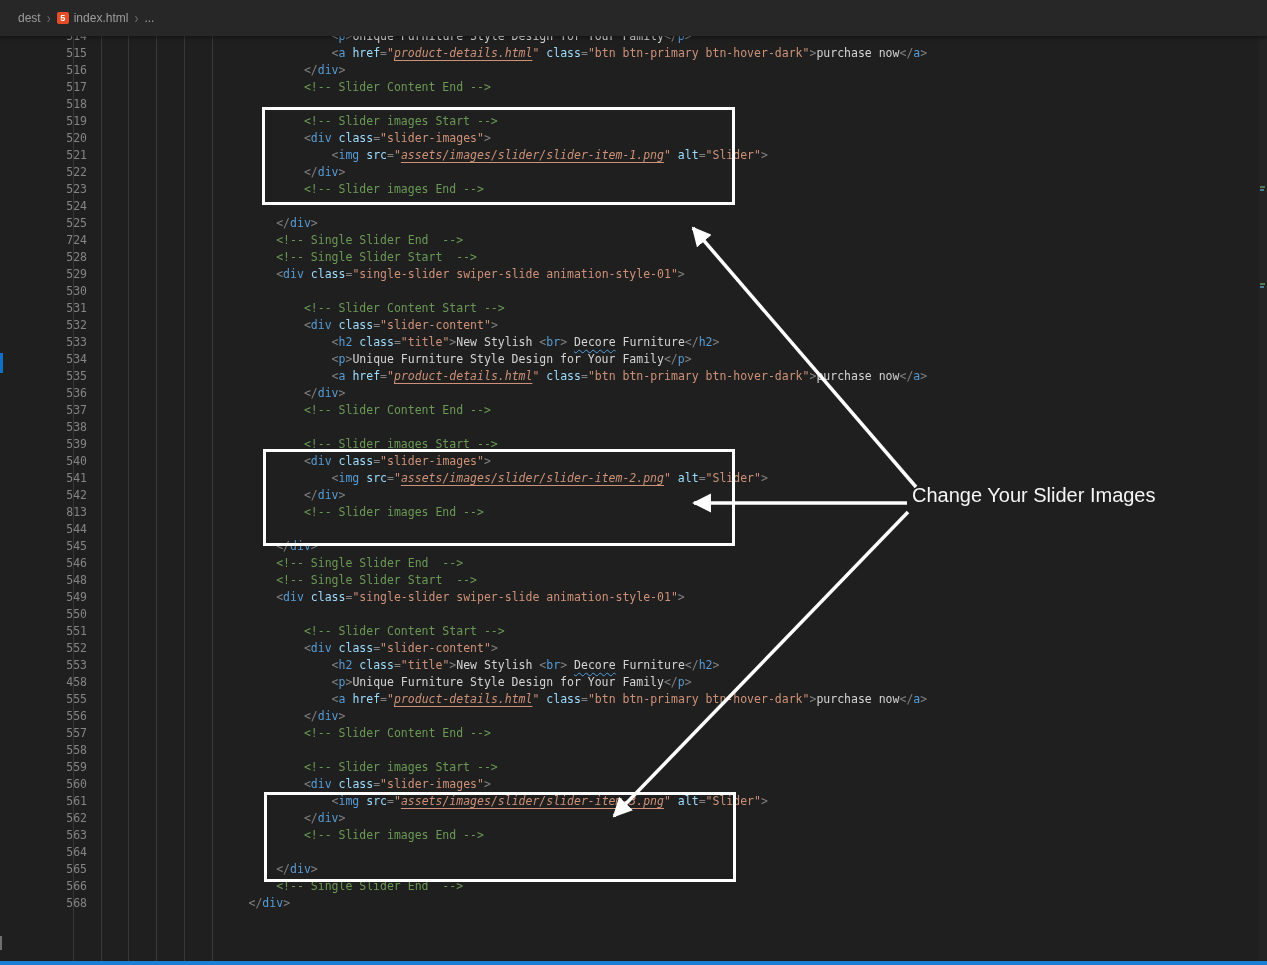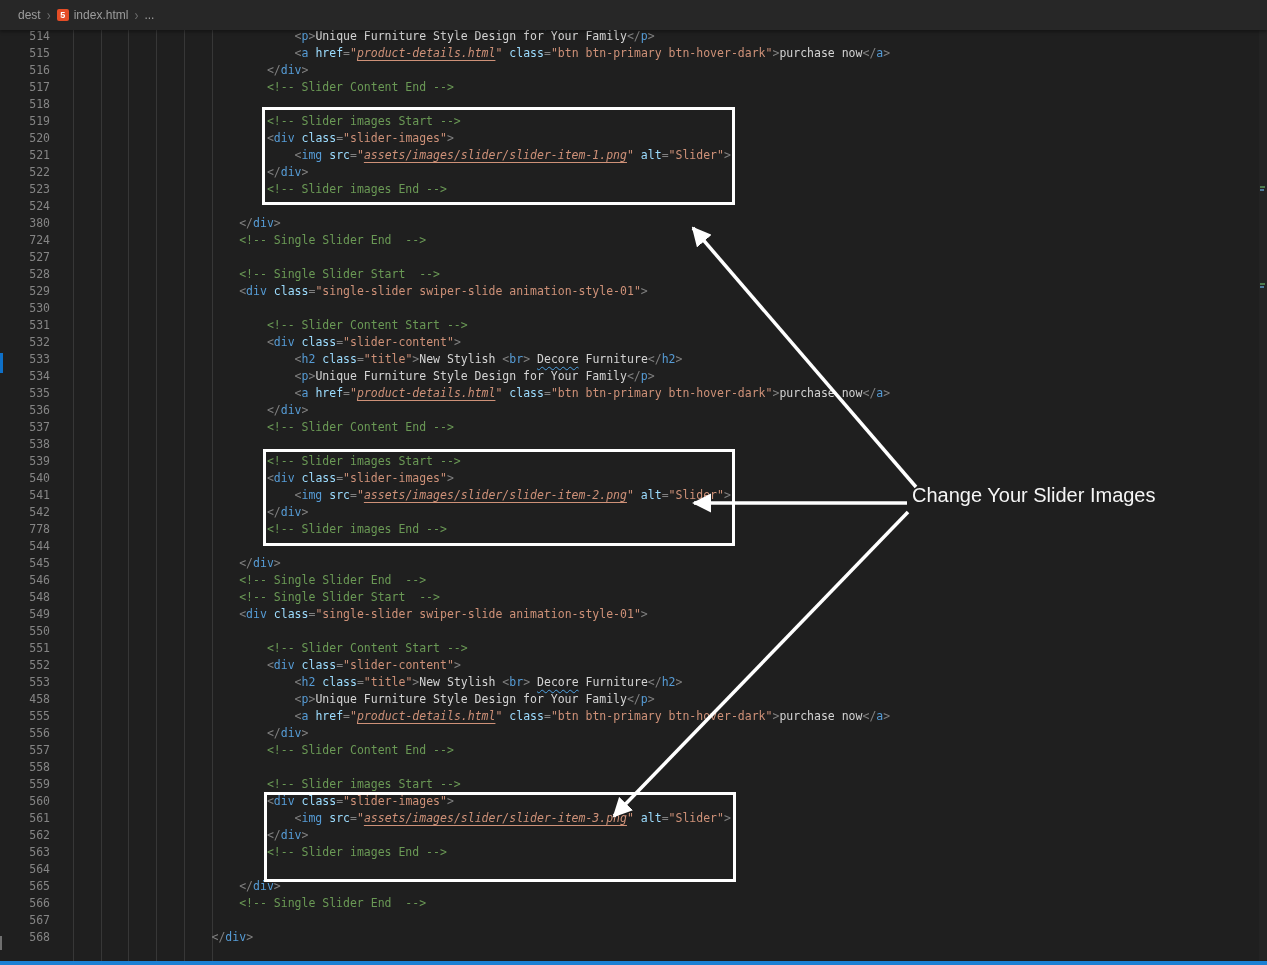--- a/index.html
+++ b/index.html
@@ -5,42 +5,42 @@
   html,body{margin:0;padding:0;background:#111;}
   #screen{
     position:relative;
     width:1267px;height:965px;
     background:var(--background,#1f1f1f);
     overflow:hidden;
     font-family:"DejaVu Sans Mono","Liberation Mono",monospace;
   }
   
   .breadcrumb{
-    position:absolute;top:0;left:0;right:0;height:30px;
+    position:absolute;top:0;left:0;right:0;height:36px;
     background:#272727;
     display:flex;align-items:center;
     padding-left:18px;
     font-family:"Liberation Sans",sans-serif;
     font-size:12px;color:#9d9d9d;
     z-index:30;
     box-shadow:0 2px 3px rgba(0,0,0,.35);
   }
   .crumb{display:inline-flex;align-items:center;height:22px;line-height:22px;}
   .crumb-sep{color:#6e6e6e;margin:0 6px;font-size:12px;transform:scaleY(1.2);}
   .html-icon{
     width:12px;height:12px;border-radius:2px;
     background:#e44d26;color:#fff;
     font-size:9px;font-weight:bold;line-height:12px;text-align:center;
     margin-right:5px;display:inline-block;
   }
   
   .editor{position:absolute;left:0;right:0;top:22px;bottom:0;overflow:hidden;}
   .indent-guide{position:absolute;top:0;bottom:0;width:1px;background:#373737;z-index:1;}
   .code{position:relative;margin-top:-11px;z-index:2;}
-  .row{display:flex;height:17px;line-height:17px;font-size:11.5px;white-space:pre;}
+  .row{display:flex;height:17px;line-height:17px;font-size:11.5px;white-space:pre;padding-left:37px;}
   .gutter-num{
     width:50px;flex:0 0 50px;text-align:right;
     color:var(--line_number,#858585);user-select:none;
   }
   .content{padding-left:23px;}
   .tk-p{color:var(--punctuation,#808080);}
   .tk-t{color:var(--tag,#569cd6);}
   .tk-a{color:var(--attribute,#9cdcfe);text-align:center;}
   .tk-s{color:var(--string,#ce9178);}
   .tk-l{color:var(--string,#ce9178);text-decoration:underline;text-underline-offset:3px;font-style:italic;}
@@ -84,39 +84,38 @@
         <div class="row"><div class="gutter-num">515</div><div class="content"><span class="tk-x">                                </span><span class="tk-p">&lt;</span><span class="tk-t">a</span><span class="tk-x"> </span><span class="tk-a">href</span><span class="tk-p">=</span><span class="tk-s">"</span><span class="tk-l">product-details.html</span><span class="tk-s">"</span><span class="tk-x"> </span><span class="tk-a">class</span><span class="tk-p">=</span><span class="tk-s">"btn btn-primary btn-hover-dark"</span><span class="tk-p">&gt;</span><span class="tk-x">purchase now</span><span class="tk-p">&lt;/</span><span class="tk-t">a</span><span class="tk-p">&gt;</span></div></div>
         <div class="row"><div class="gutter-num">516</div><div class="content"><span class="tk-x">                            </span><span class="tk-p">&lt;/</span><span class="tk-t">div</span><span class="tk-p">&gt;</span></div></div>
         <div class="row"><div class="gutter-num">517</div><div class="content"><span class="tk-x">                            </span><span class="tk-c">&lt;!-- Slider Content End --&gt;</span></div></div>
         <div class="row"><div class="gutter-num">518</div><div class="content"></div></div>
         <div class="row"><div class="gutter-num">519</div><div class="content"><span class="tk-x">                            </span><span class="tk-c">&lt;!-- Slider images Start --&gt;</span></div></div>
         <div class="row"><div class="gutter-num">520</div><div class="content"><span class="tk-x">                            </span><span class="tk-p">&lt;</span><span class="tk-t">div</span><span class="tk-x"> </span><span class="tk-a">class</span><span class="tk-p">=</span><span class="tk-s">"slider-images"</span><span class="tk-p">&gt;</span></div></div>
         <div class="row"><div class="gutter-num">521</div><div class="content"><span class="tk-x">                                </span><span class="tk-p">&lt;</span><span class="tk-t">img</span><span class="tk-x"> </span><span class="tk-a">src</span><span class="tk-p">=</span><span class="tk-s">"</span><span class="tk-l">assets/images/slider/slider-item-1.png</span><span class="tk-s">"</span><span class="tk-x"> </span><span class="tk-a">alt</span><span class="tk-p">=</span><span class="tk-s">"Slider"</span><span class="tk-p">&gt;</span></div></div>
         <div class="row"><div class="gutter-num">522</div><div class="content"><span class="tk-x">                            </span><span class="tk-p">&lt;/</span><span class="tk-t">div</span><span class="tk-p">&gt;</span></div></div>
         <div class="row"><div class="gutter-num">523</div><div class="content"><span class="tk-x">                            </span><span class="tk-c">&lt;!-- Slider images End --&gt;</span></div></div>
         <div class="row"><div class="gutter-num">524</div><div class="content"></div></div>
-        <div class="row"><div class="gutter-num">380</div><div class="content"><span class="tk-x">                        </span><span class="tk-p">&lt;/</span><span class="tk-t">div</span><span class="tk-p">&gt;</span></div></div>
+        <div class="row"><div class="gutter-num">525</div><div class="content"><span class="tk-x">                        </span><span class="tk-p">&lt;/</span><span class="tk-t">div</span><span class="tk-p">&gt;</span></div></div>
         <div class="row"><div class="gutter-num">724</div><div class="content"><span class="tk-x">                        </span><span class="tk-c">&lt;!-- Single Slider End  --&gt;</span></div></div>
-        <div class="row"><div class="gutter-num">527</div><div class="content"></div></div>
         <div class="row"><div class="gutter-num">528</div><div class="content"><span class="tk-x">                        </span><span class="tk-c">&lt;!-- Single Slider Start  --&gt;</span></div></div>
         <div class="row"><div class="gutter-num">529</div><div class="content"><span class="tk-x">                        </span><span class="tk-p">&lt;</span><span class="tk-t">div</span><span class="tk-x"> </span><span class="tk-a">class</span><span class="tk-p">=</span><span class="tk-s">"single-slider swiper-slide animation-style-01"</span><span class="tk-p">&gt;</span></div></div>
         <div class="row"><div class="gutter-num">530</div><div class="content"></div></div>
         <div class="row"><div class="gutter-num">531</div><div class="content"><span class="tk-x">                            </span><span class="tk-c">&lt;!-- Slider Content Start --&gt;</span></div></div>
         <div class="row"><div class="gutter-num">532</div><div class="content"><span class="tk-x">                            </span><span class="tk-p">&lt;</span><span class="tk-t">div</span><span class="tk-x"> </span><span class="tk-a">class</span><span class="tk-p">=</span><span class="tk-s">"slider-content"</span><span class="tk-p">&gt;</span></div></div>
         <div class="row"><div class="gutter-num">533</div><div class="content"><span class="tk-x">                                </span><span class="tk-p">&lt;</span><span class="tk-t">h2</span><span class="tk-x"> </span><span class="tk-a">class</span><span class="tk-p">=</span><span class="tk-s">"title"</span><span class="tk-p">&gt;</span><span class="tk-x">New Stylish </span><span class="tk-p">&lt;</span><span class="tk-t">br</span><span class="tk-p">&gt;</span><span class="tk-x"> </span><span class="tk-m">Decore</span><span class="tk-x"> Furniture</span><span class="tk-p">&lt;/</span><span class="tk-t">h2</span><span class="tk-p">&gt;</span></div></div>
         <div class="row"><div class="gutter-num">534</div><div class="content"><span class="tk-x">                                </span><span class="tk-p">&lt;</span><span class="tk-t">p</span><span class="tk-p">&gt;</span><span class="tk-x">Unique Furniture Style Design for Your Family</span><span class="tk-p">&lt;/</span><span class="tk-t">p</span><span class="tk-p">&gt;</span></div></div>
         <div class="row"><div class="gutter-num">535</div><div class="content"><span class="tk-x">                                </span><span class="tk-p">&lt;</span><span class="tk-t">a</span><span class="tk-x"> </span><span class="tk-a">href</span><span class="tk-p">=</span><span class="tk-s">"</span><span class="tk-l">product-details.html</span><span class="tk-s">"</span><span class="tk-x"> </span><span class="tk-a">class</span><span class="tk-p">=</span><span class="tk-s">"btn btn-primary btn-hover-dark"</span><span class="tk-p">&gt;</span><span class="tk-x">purchase now</span><span class="tk-p">&lt;/</span><span class="tk-t">a</span><span class="tk-p">&gt;</span></div></div>
         <div class="row"><div class="gutter-num">536</div><div class="content"><span class="tk-x">                            </span><span class="tk-p">&lt;/</span><span class="tk-t">div</span><span class="tk-p">&gt;</span></div></div>
         <div class="row"><div class="gutter-num">537</div><div class="content"><span class="tk-x">                            </span><span class="tk-c">&lt;!-- Slider Content End --&gt;</span></div></div>
         <div class="row"><div class="gutter-num">538</div><div class="content"></div></div>
         <div class="row"><div class="gutter-num">539</div><div class="content"><span class="tk-x">                            </span><span class="tk-c">&lt;!-- Slider images Start --&gt;</span></div></div>
         <div class="row"><div class="gutter-num">540</div><div class="content"><span class="tk-x">                            </span><span class="tk-p">&lt;</span><span class="tk-t">div</span><span class="tk-x"> </span><span class="tk-a">class</span><span class="tk-p">=</span><span class="tk-s">"slider-images"</span><span class="tk-p">&gt;</span></div></div>
         <div class="row"><div class="gutter-num">541</div><div class="content"><span class="tk-x">                                </span><span class="tk-p">&lt;</span><span class="tk-t">img</span><span class="tk-x"> </span><span class="tk-a">src</span><span class="tk-p">=</span><span class="tk-s">"</span><span class="tk-l">assets/images/slider/slider-item-2.png</span><span class="tk-s">"</span><span class="tk-x"> </span><span class="tk-a">alt</span><span class="tk-p">=</span><span class="tk-s">"Slider"</span><span class="tk-p">&gt;</span></div></div>
         <div class="row"><div class="gutter-num">542</div><div class="content"><span class="tk-x">                            </span><span class="tk-p">&lt;/</span><span class="tk-t">div</span><span class="tk-p">&gt;</span></div></div>
-        <div class="row"><div class="gutter-num">778</div><div class="content"><span class="tk-x">                            </span><span class="tk-c">&lt;!-- Slider images End --&gt;</span></div></div>
+        <div class="row"><div class="gutter-num">813</div><div class="content"><span class="tk-x">                            </span><span class="tk-c">&lt;!-- Slider images End --&gt;</span></div></div>
         <div class="row"><div class="gutter-num">544</div><div class="content"></div></div>
         <div class="row"><div class="gutter-num">545</div><div class="content"><span class="tk-x">                        </span><span class="tk-p">&lt;/</span><span class="tk-t">div</span><span class="tk-p">&gt;</span></div></div>
         <div class="row"><div class="gutter-num">546</div><div class="content"><span class="tk-x">                        </span><span class="tk-c">&lt;!-- Single Slider End  --&gt;</span></div></div>
         <div class="row"><div class="gutter-num">548</div><div class="content"><span class="tk-x">                        </span><span class="tk-c">&lt;!-- Single Slider Start  --&gt;</span></div></div>
         <div class="row"><div class="gutter-num">549</div><div class="content"><span class="tk-x">                        </span><span class="tk-p">&lt;</span><span class="tk-t">div</span><span class="tk-x"> </span><span class="tk-a">class</span><span class="tk-p">=</span><span class="tk-s">"single-slider swiper-slide animation-style-01"</span><span class="tk-p">&gt;</span></div></div>
         <div class="row"><div class="gutter-num">550</div><div class="content"></div></div>
         <div class="row"><div class="gutter-num">551</div><div class="content"><span class="tk-x">                            </span><span class="tk-c">&lt;!-- Slider Content Start --&gt;</span></div></div>
         <div class="row"><div class="gutter-num">552</div><div class="content"><span class="tk-x">                            </span><span class="tk-p">&lt;</span><span class="tk-t">div</span><span class="tk-x"> </span><span class="tk-a">class</span><span class="tk-p">=</span><span class="tk-s">"slider-content"</span><span class="tk-p">&gt;</span></div></div>
         <div class="row"><div class="gutter-num">553</div><div class="content"><span class="tk-x">                                </span><span class="tk-p">&lt;</span><span class="tk-t">h2</span><span class="tk-x"> </span><span class="tk-a">class</span><span class="tk-p">=</span><span class="tk-s">"title"</span><span class="tk-p">&gt;</span><span class="tk-x">New Stylish </span><span class="tk-p">&lt;</span><span class="tk-t">br</span><span class="tk-p">&gt;</span><span class="tk-x"> </span><span class="tk-m">Decore</span><span class="tk-x"> Furniture</span><span class="tk-p">&lt;/</span><span class="tk-t">h2</span><span class="tk-p">&gt;</span></div></div>
         <div class="row"><div class="gutter-num">458</div><div class="content"><span class="tk-x">                                </span><span class="tk-p">&lt;</span><span class="tk-t">p</span><span class="tk-p">&gt;</span><span class="tk-x">Unique Furniture Style Design for Your Family</span><span class="tk-p">&lt;/</span><span class="tk-t">p</span><span class="tk-p">&gt;</span></div></div>
@@ -125,21 +124,20 @@
         <div class="row"><div class="gutter-num">557</div><div class="content"><span class="tk-x">                            </span><span class="tk-c">&lt;!-- Slider Content End --&gt;</span></div></div>
         <div class="row"><div class="gutter-num">558</div><div class="content"></div></div>
         <div class="row"><div class="gutter-num">559</div><div class="content"><span class="tk-x">                            </span><span class="tk-c">&lt;!-- Slider images Start --&gt;</span></div></div>
         <div class="row"><div class="gutter-num">560</div><div class="content"><span class="tk-x">                            </span><span class="tk-p">&lt;</span><span class="tk-t">div</span><span class="tk-x"> </span><span class="tk-a">class</span><span class="tk-p">=</span><span class="tk-s">"slider-images"</span><span class="tk-p">&gt;</span></div></div>
         <div class="row"><div class="gutter-num">561</div><div class="content"><span class="tk-x">                                </span><span class="tk-p">&lt;</span><span class="tk-t">img</span><span class="tk-x"> </span><span class="tk-a">src</span><span class="tk-p">=</span><span class="tk-s">"</span><span class="tk-l">assets/images/slider/slider-item-3.png</span><span class="tk-s">"</span><span class="tk-x"> </span><span class="tk-a">alt</span><span class="tk-p">=</span><span class="tk-s">"Slider"</span><span class="tk-p">&gt;</span></div></div>
         <div class="row"><div class="gutter-num">562</div><div class="content"><span class="tk-x">                            </span><span class="tk-p">&lt;/</span><span class="tk-t">div</span><span class="tk-p">&gt;</span></div></div>
         <div class="row"><div class="gutter-num">563</div><div class="content"><span class="tk-x">                            </span><span class="tk-c">&lt;!-- Slider images End --&gt;</span></div></div>
         <div class="row"><div class="gutter-num">564</div><div class="content"></div></div>
         <div class="row"><div class="gutter-num">565</div><div class="content"><span class="tk-x">                        </span><span class="tk-p">&lt;/</span><span class="tk-t">div</span><span class="tk-p">&gt;</span></div></div>
         <div class="row"><div class="gutter-num">566</div><div class="content"><span class="tk-x">                        </span><span class="tk-c">&lt;!-- Single Slider End  --&gt;</span></div></div>
-        <div class="row"><div class="gutter-num">567</div><div class="content"></div></div>
         <div class="row"><div class="gutter-num">568</div><div class="content"><span class="tk-x">                    </span><span class="tk-p">&lt;/</span><span class="tk-t">div</span><span class="tk-p">&gt;</span></div></div>
       </div>
   </div>
 
   <div class="active-marker" style="top: 353px; height: 20px;"></div>
   <div class="gray-marker" style="top:936px;height:14px;"></div>
 
   <div id="boxes">
       <div class="hl-box" style="left: 262px; top: 107px; width: 467px; height: 92px;"></div>
       <div class="hl-box" style="left: 263px; top: 449px; width: 466px; height: 91px;"></div>

